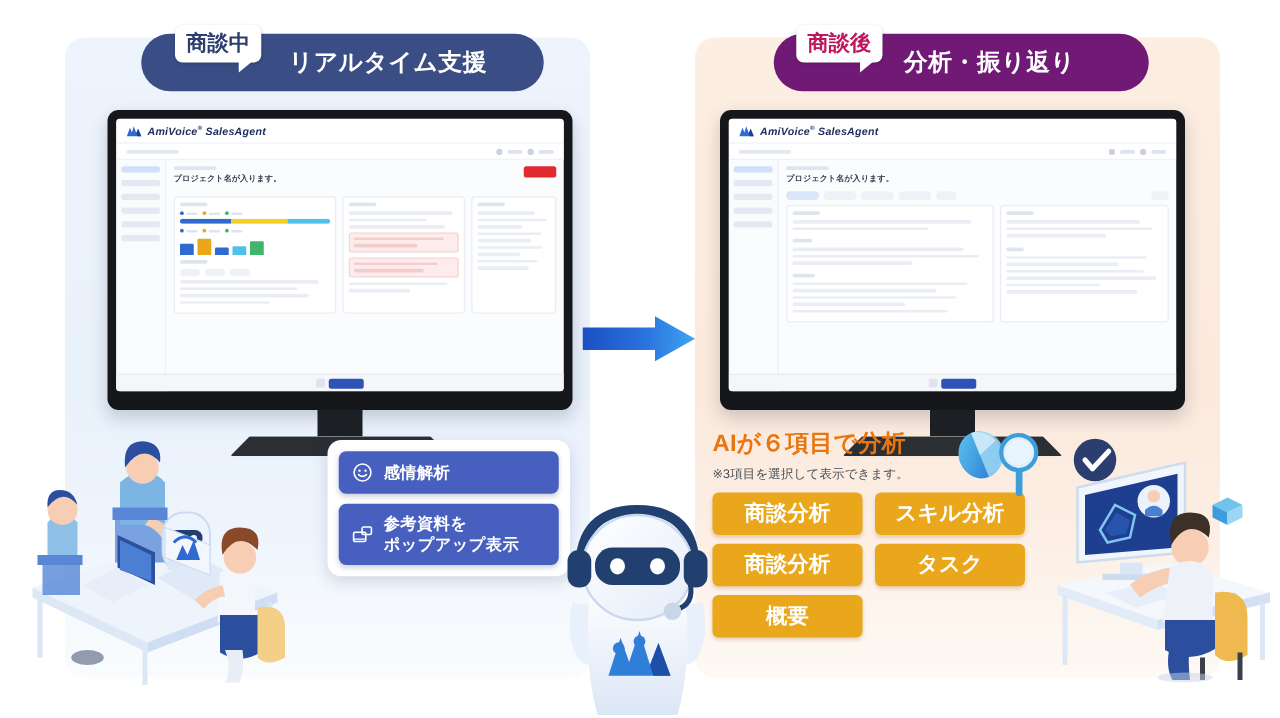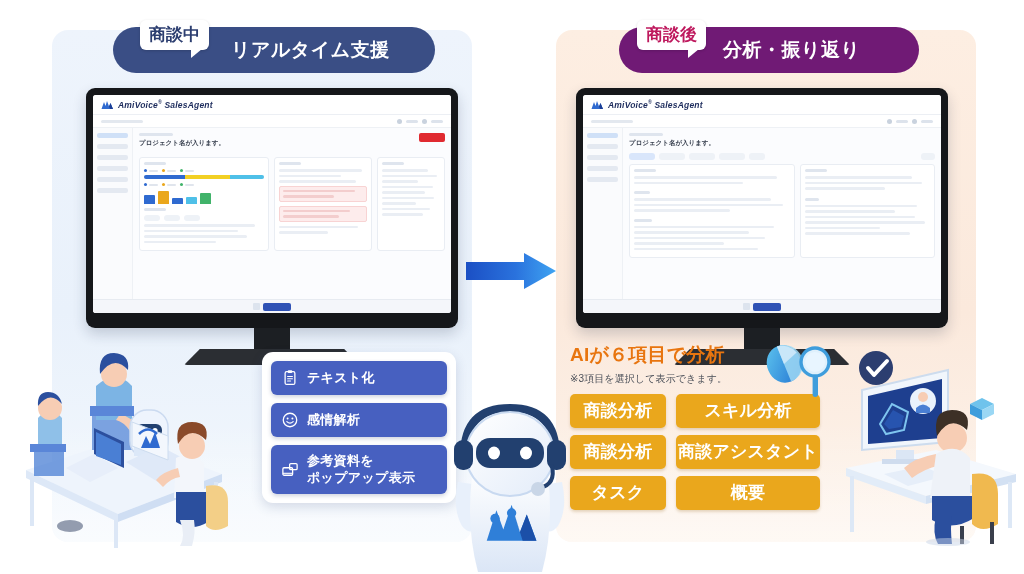--- a/index.html
+++ b/index.html
@@ -444,28 +444,20 @@
 
     <path d="M198 136 q22 -4 22 16 v24 q-14 8 -22 0z" fill="#f3cf87"></path>
 
     <path d="M22 94 h36 v8 h-36z" fill="#5a86d8"></path>
     <path d="M82 56 h44 v10 h-44z" fill="#5a86d8"></path>
     <ellipse cx="62" cy="176" rx="13" ry="6" fill="#3f4f6e" opacity=".55"></ellipse>
   </svg>
 
   <div class="feat-card">
 
-    <div class="feat-btn">
-      <svg class="ico" viewBox="0 0 24 24">
-        <rect x="5.5" y="3.5" width="13" height="17" rx="2" fill="none" stroke="#fff" stroke-width="1.7"></rect>
-        <rect x="9" y="1.8" width="6" height="3.4" rx="1.2" fill="#fff"></rect>
-        <path d="M8.8 10h6.4M8.8 13h6.4M8.8 16h4" stroke="#fff" stroke-width="1.5" stroke-linecap="round"></path>
-      </svg>
-      <span class="lab">テキスト化</span>
-    </div>
 
     <div class="feat-btn">
       <svg class="ico" viewBox="0 0 24 24">
         <circle cx="12" cy="12" r="9" fill="none" stroke="#fff" stroke-width="1.7"></circle>
         <circle cx="8.8" cy="10" r="1.3" fill="#fff"></circle>
           <circle cx="15.2" cy="10" r="1.3" fill="#fff"></circle>
         <path d="M7.8 14.2q4.2 4 8.4 0" stroke="#fff" stroke-width="1.7" fill="none" stroke-linecap="round"></path>
       </svg>
       <span class="lab">感情解析</span>
     </div>
@@ -520,21 +512,20 @@
     <circle cx="90" cy="91" r="7" fill="#c9d6e7"></circle>
   </svg>
 
   <div class="ai-block">
     <div class="ai-head">AIが６項目で分析</div>
     <div class="ai-note">※3項目を選択して表示できます。</div>
     <div class="ai-grid">
       <div class="ai-btn">商談分析</div>
       <div class="ai-btn">スキル分析</div>
       <div class="ai-btn">商談分析</div>
-      <div class="ai-btn">商談アシスタント</div>
       <div class="ai-btn">タスク</div>
       <div class="ai-btn">概要</div>
     </div>
   </div>
 
   <svg class="tools" viewBox="0 0 76 62">
     <defs>
       <linearGradient id="pg" x1="0" y1="0" x2="1" y2="1">
         <stop offset="0%" stop-color="#5fc6ef"></stop>
           <stop offset="100%" stop-color="#1f6fd0"></stop>

